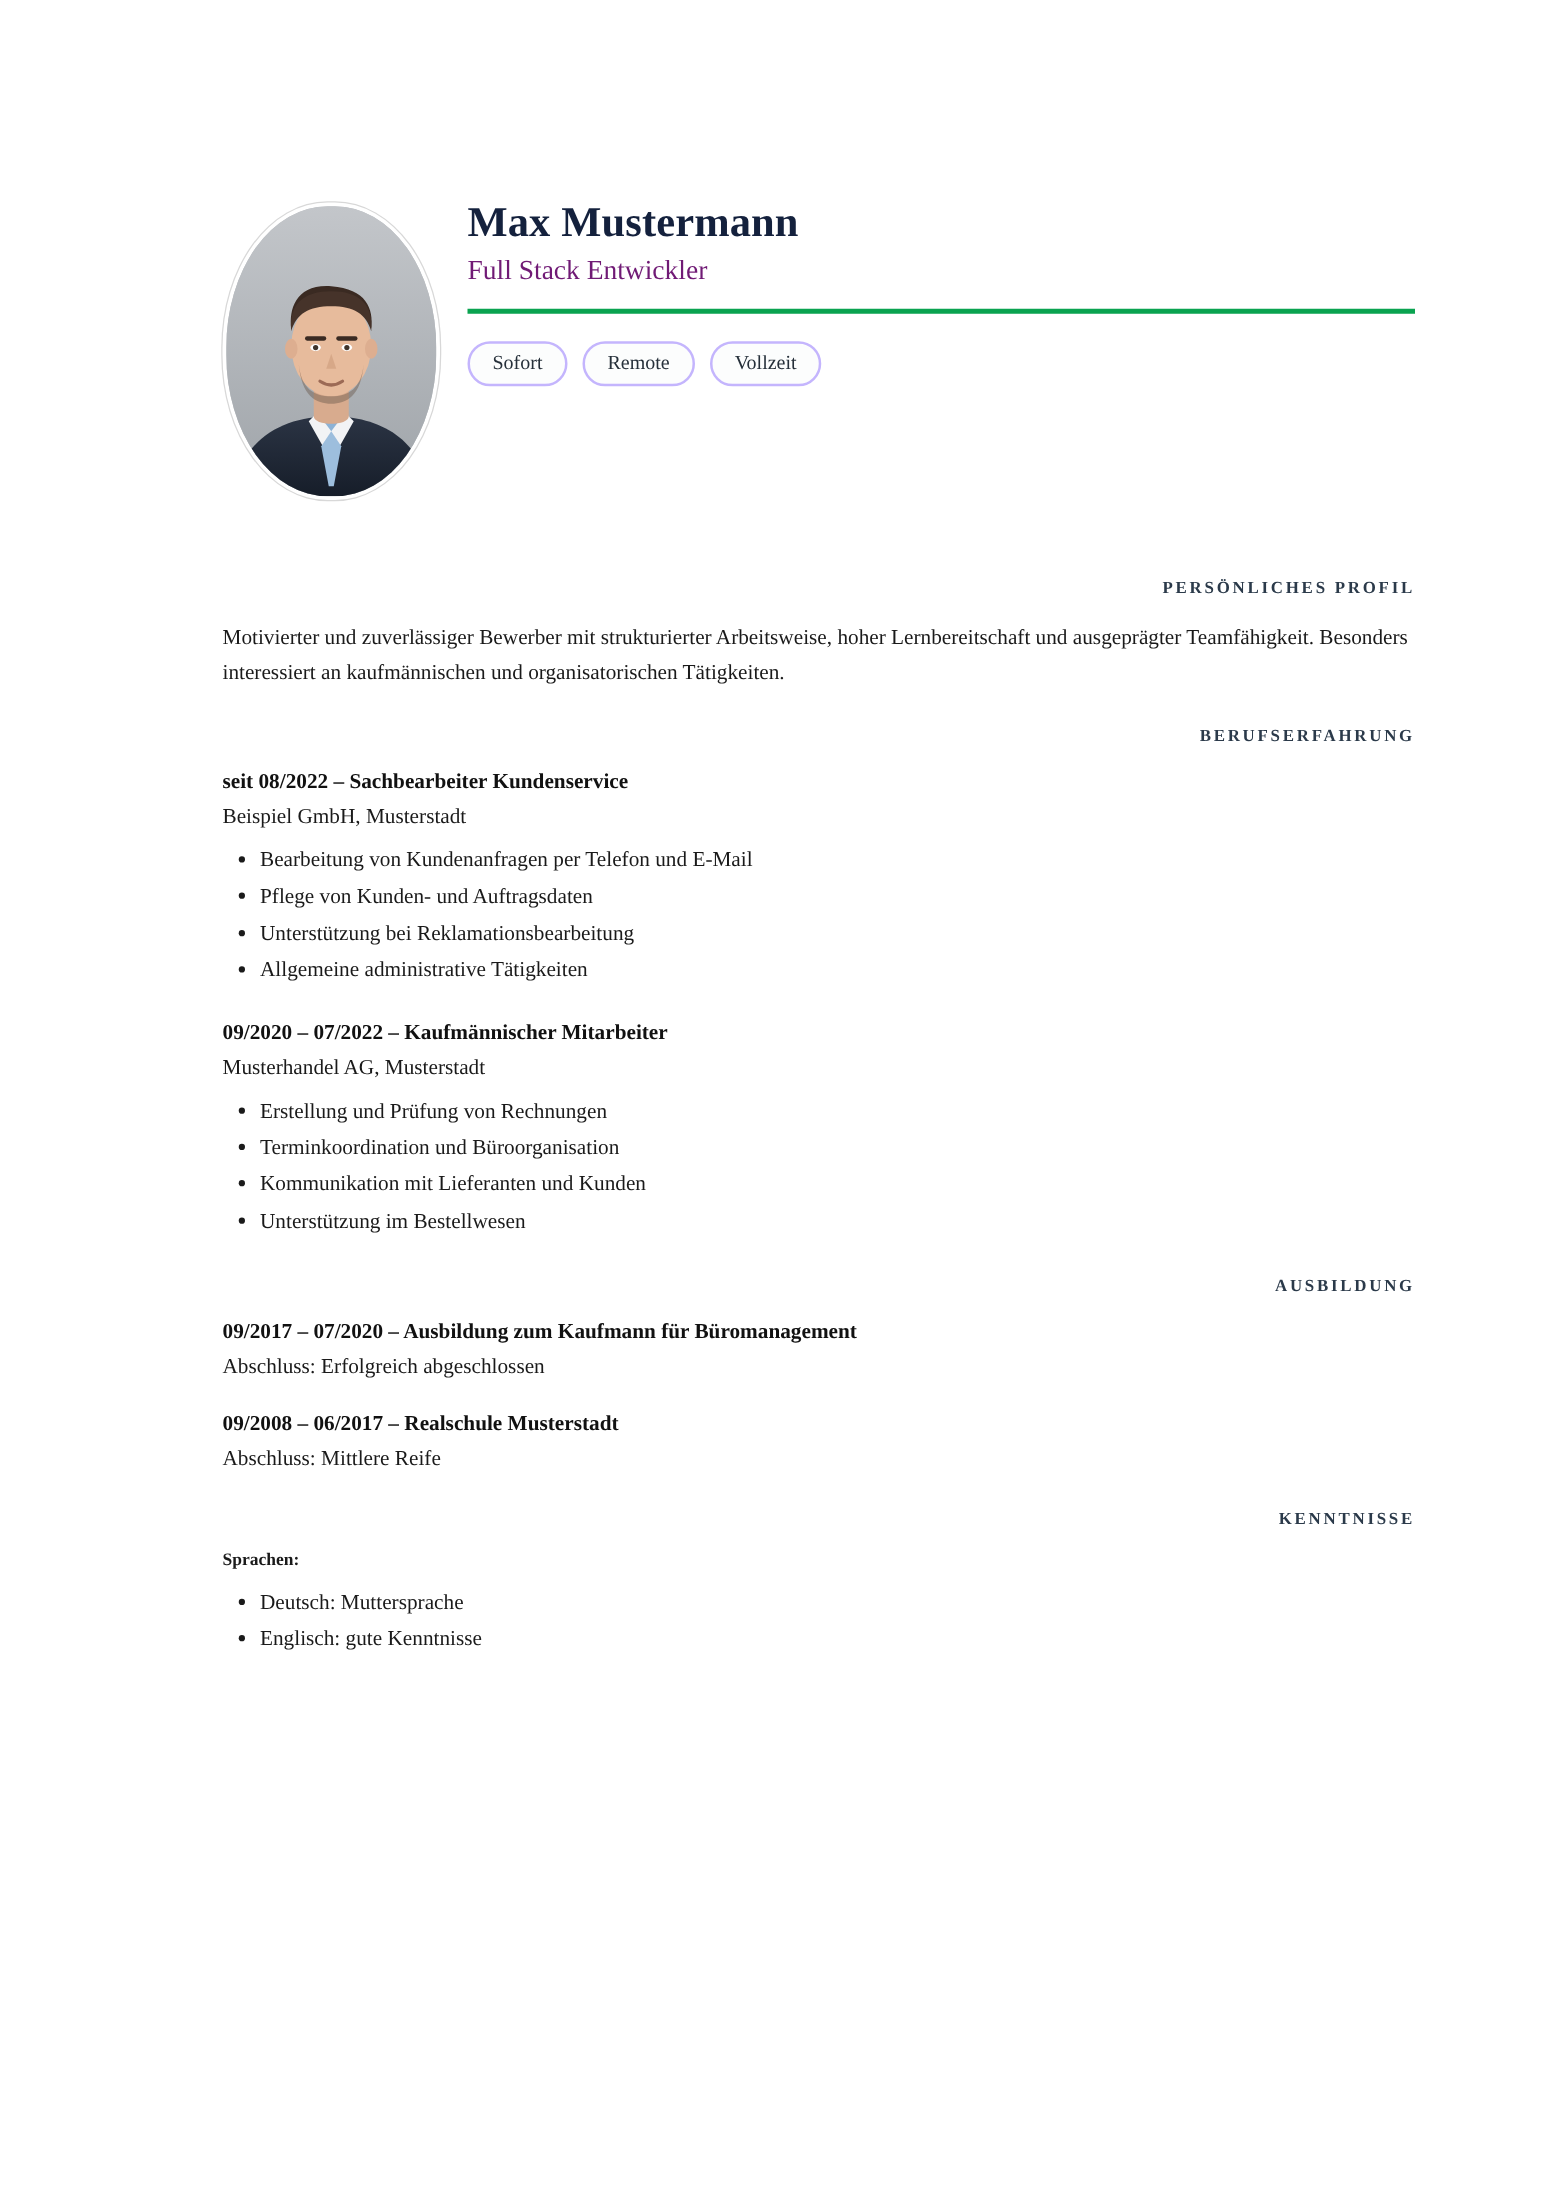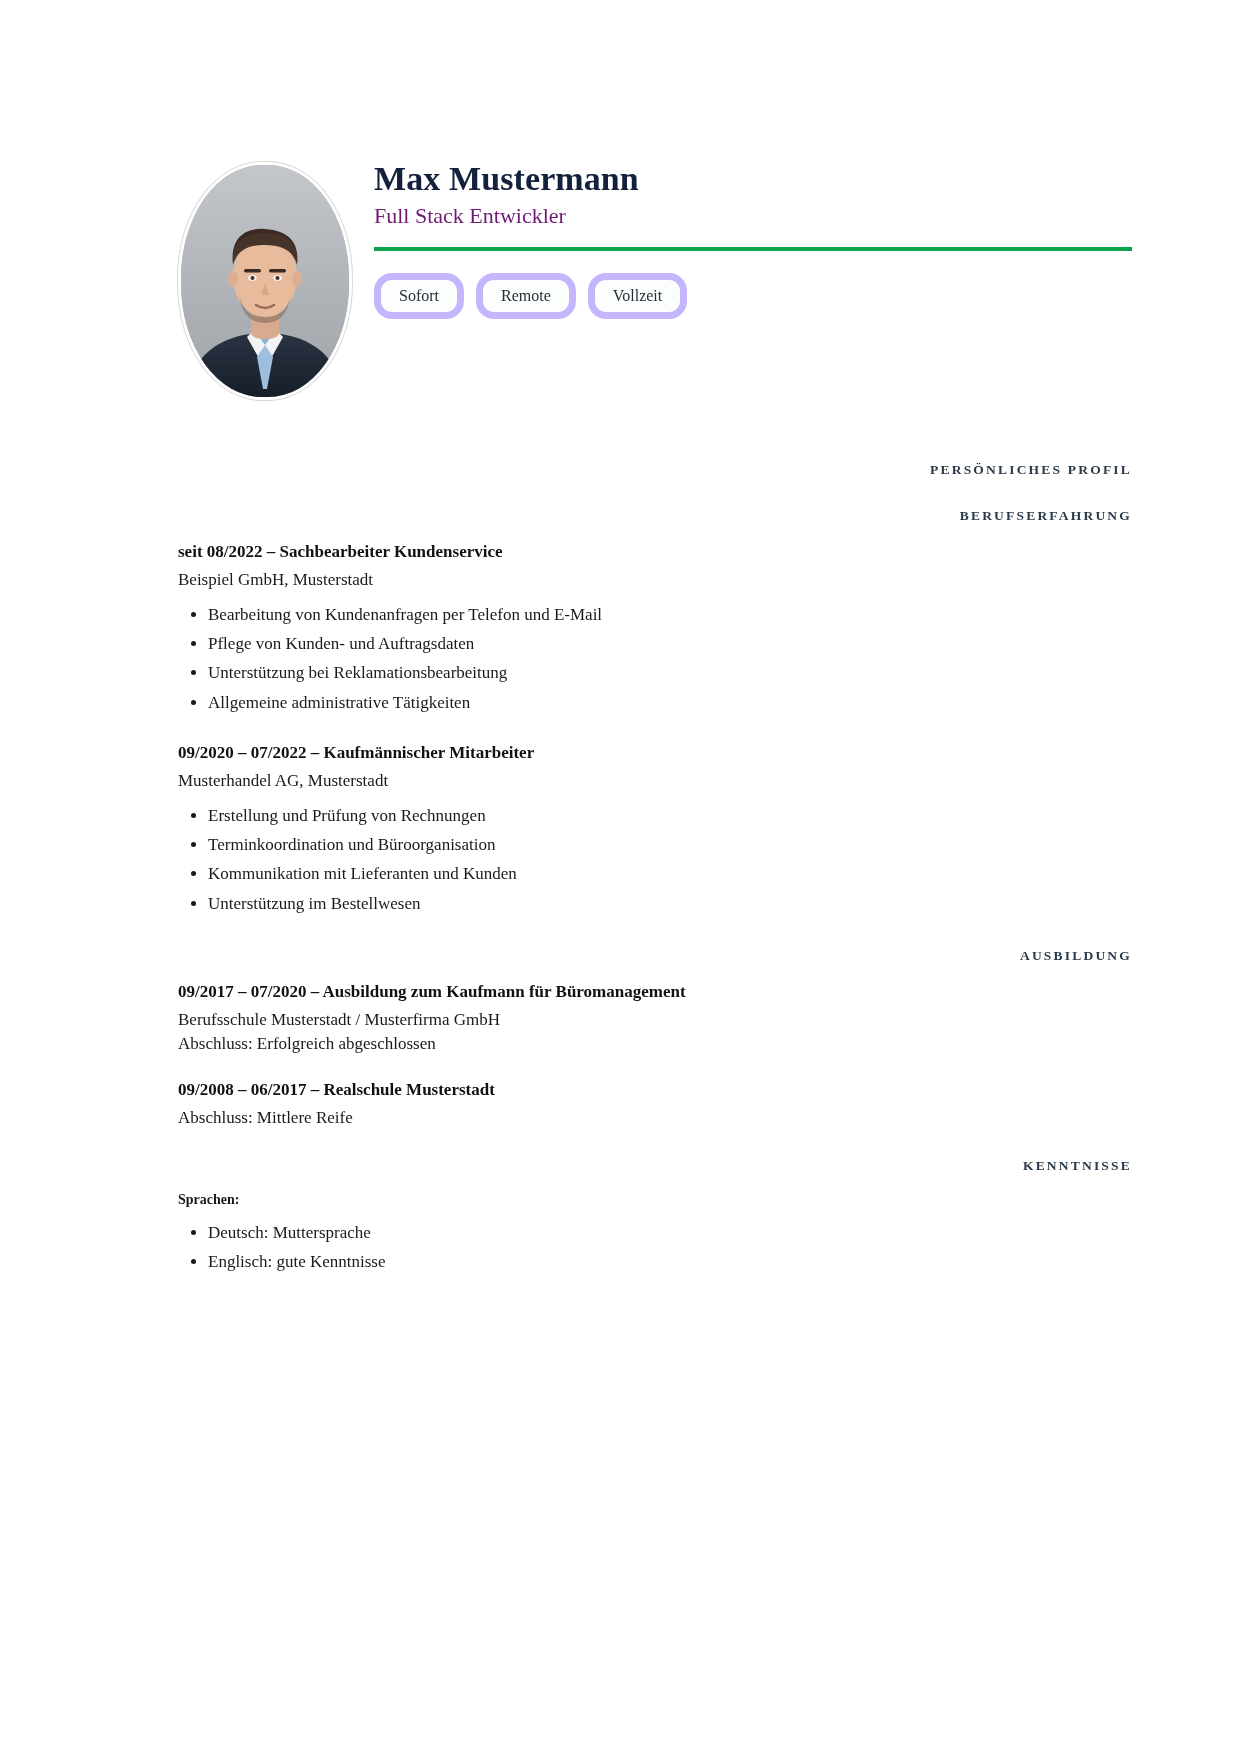--- a/index.html
+++ b/index.html
@@ -74,21 +74,21 @@
     font-size: 16.5px;
     color: #1f1f1f;
     line-height: 1.5;
     margin-bottom: 12px;
   }
   .chips {
     display: flex;
     gap: 12px;
   }
   .chip {
-    border: 7px solid #c4b5fd;
+    border: 2px solid #c4b5fd;
     border-radius: 18px;
     padding: 7px 18px;
     font-size: 16px;
     color: #26303a;
     background: #fcfdfd;
     line-height: 1.1;
   }
 
   
   .content {
@@ -206,20 +206,21 @@
         <span class="chip">Remote</span>
         <span class="chip">Vollzeit</span>
       </div>
     </div>
   </div>
 
   <div class="content">
 
     <div class="section">
       <div class="section-title">PERSÖNLICHES PROFIL</div>
+      <p class="para">Motivierter und zuverlässiger Bewerber mit strukturierter Arbeitsweise, hoher Lernbereitschaft und ausgeprägter Teamfähigkeit. Besonders interessiert an kaufmännischen und organisatorischen Tätigkeiten.</p>
     </div>
 
     <div class="section">
       <div class="section-title">BERUFSERFAHRUNG</div>
 
       <div class="entry">
         <div class="entry-title">seit 08/2022 – Sachbearbeiter Kundenservice</div>
         <div class="entry-sub">Beispiel GmbH, Musterstadt</div>
         <ul class="bullets">
           <li>Bearbeitung von Kundenanfragen per Telefon und E-Mail</li>
@@ -239,21 +240,20 @@
           <li>Unterstützung im Bestellwesen</li>
         </ul>
       </div>
     </div>
 
     <div class="section sec-spacer-lg">
       <div class="section-title">AUSBILDUNG</div>
 
       <div class="entry">
         <div class="entry-title">09/2017 – 07/2020 – Ausbildung zum Kaufmann für Büromanagement</div>
-        <div class="entry-sub">Berufsschule Musterstadt / Musterfirma GmbH</div>
         <div class="entry-sub">Abschluss: Erfolgreich abgeschlossen</div>
       </div>
 
       <div class="entry">
         <div class="entry-title">09/2008 – 06/2017 – Realschule Musterstadt</div>
         <div class="entry-sub">Abschluss: Mittlere Reife</div>
       </div>
     </div>
 
     <div class="section sec-spacer-lg">

